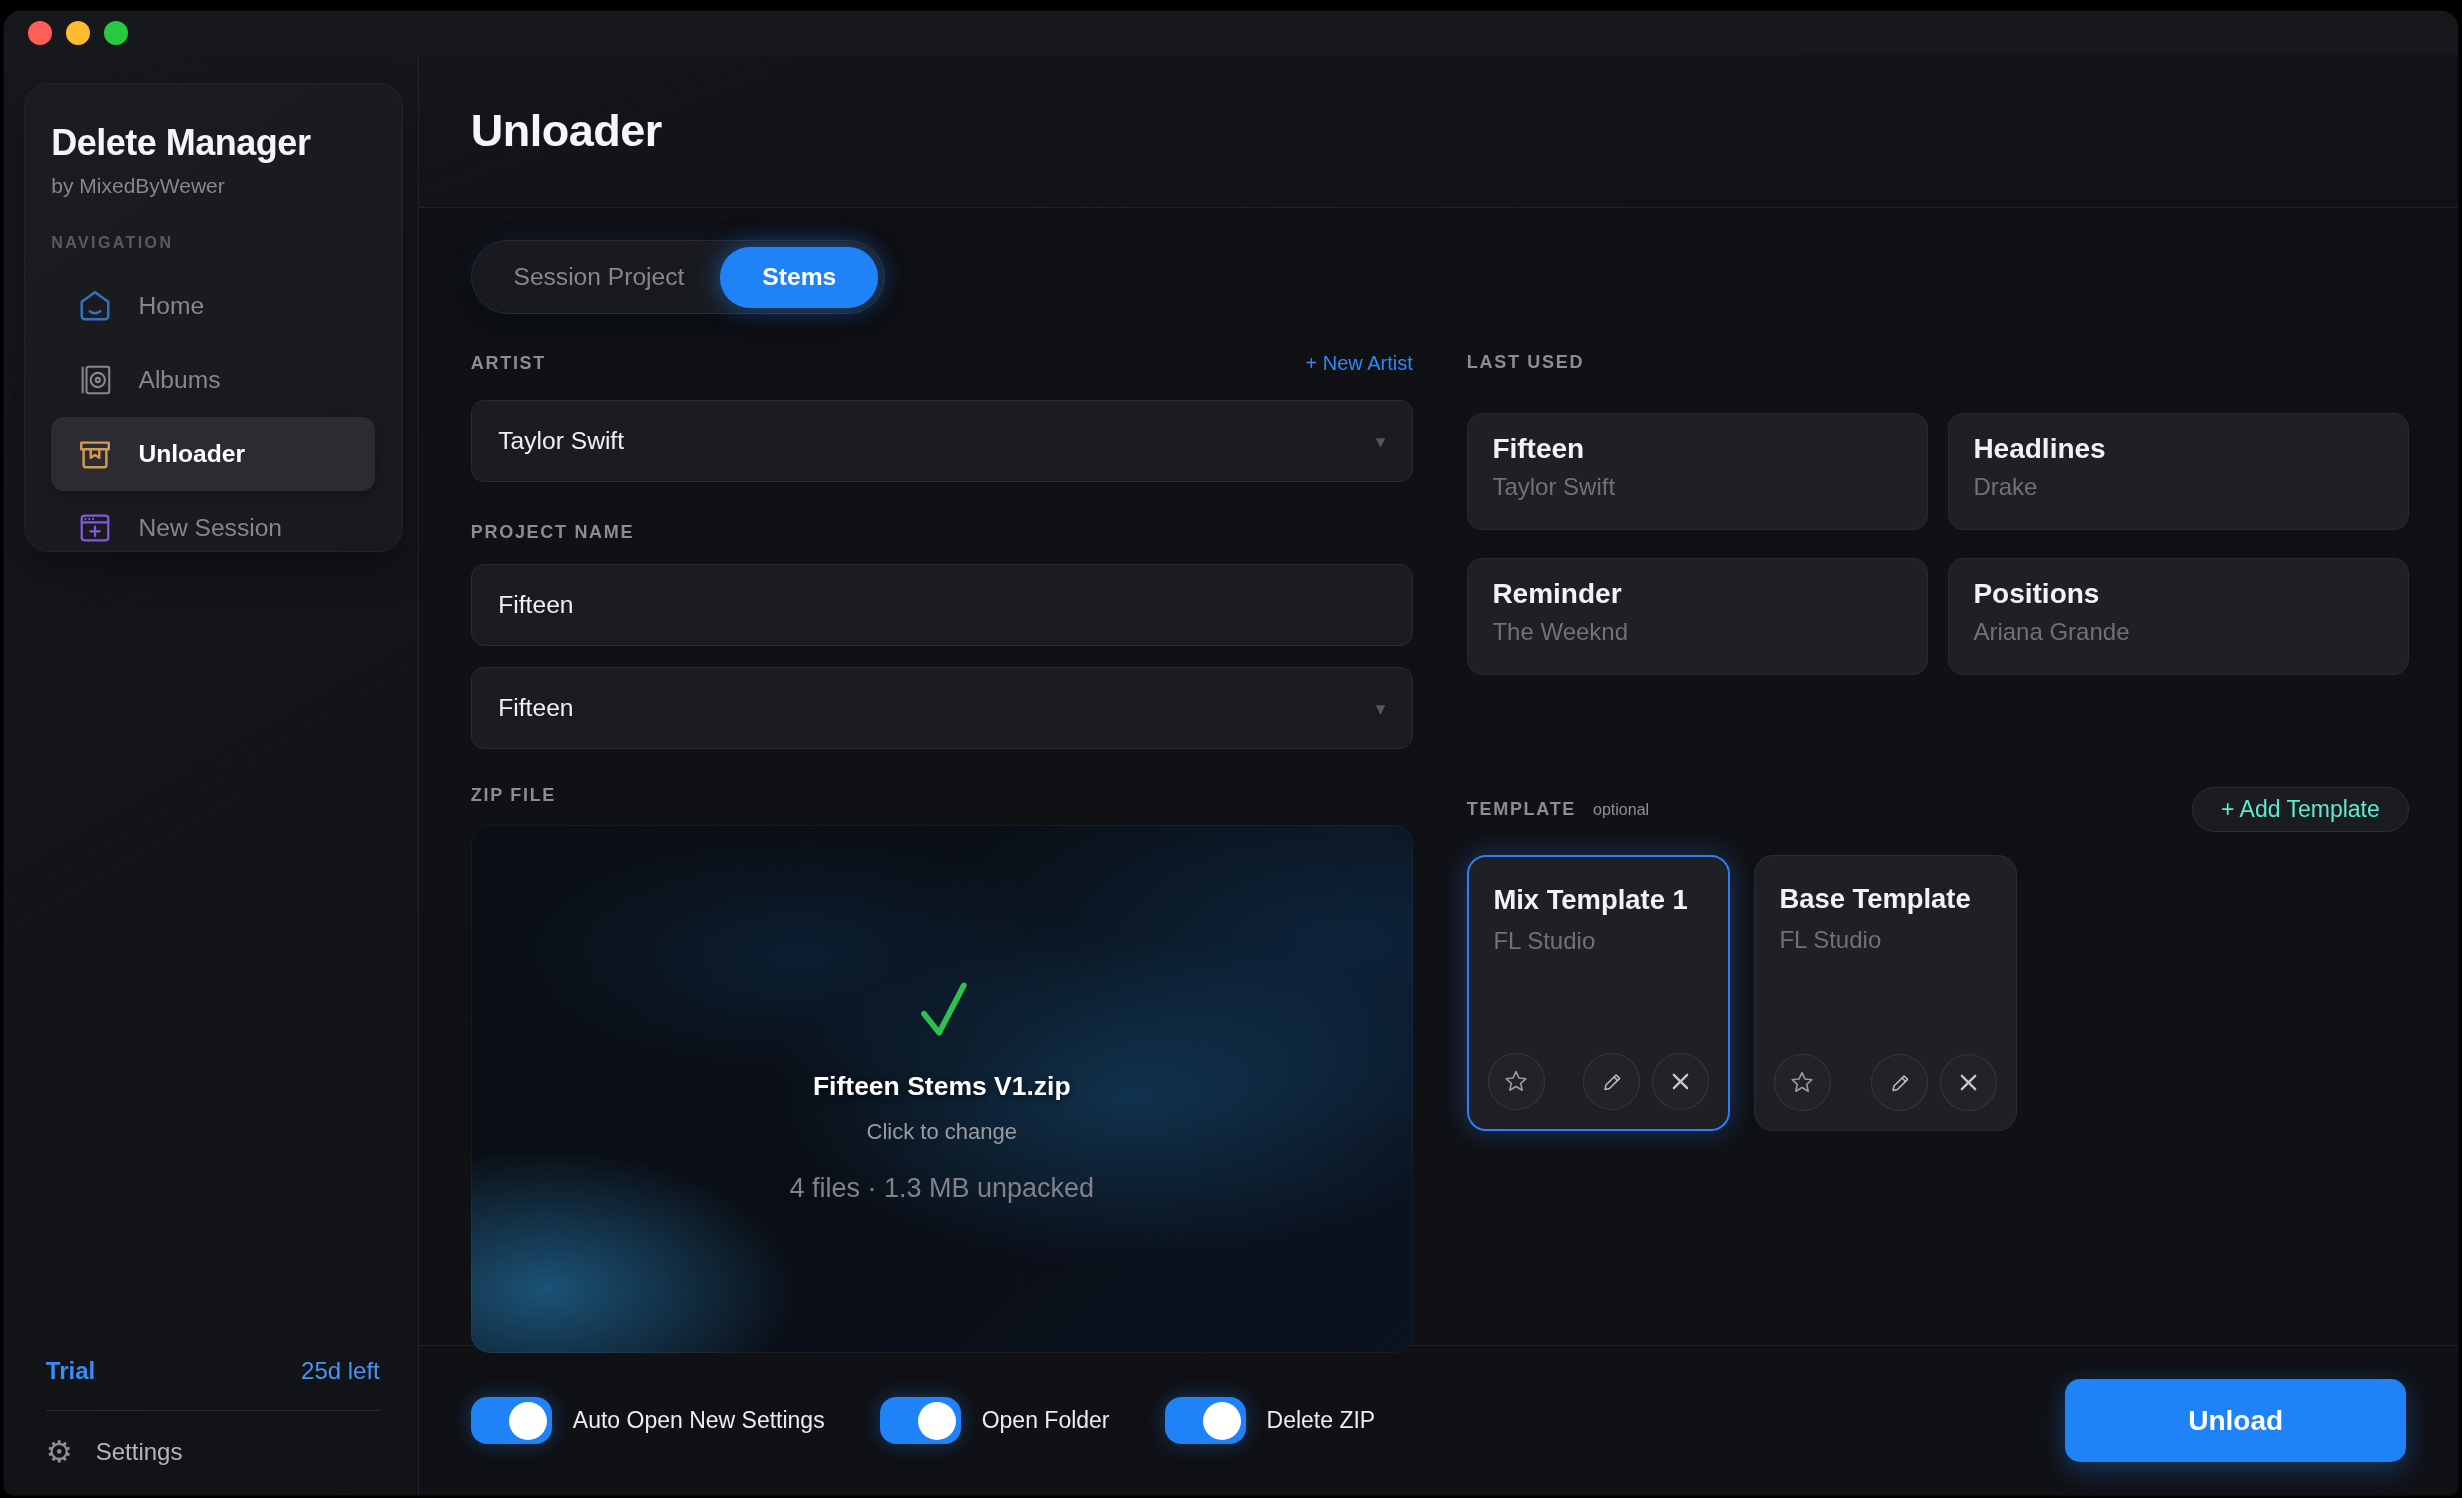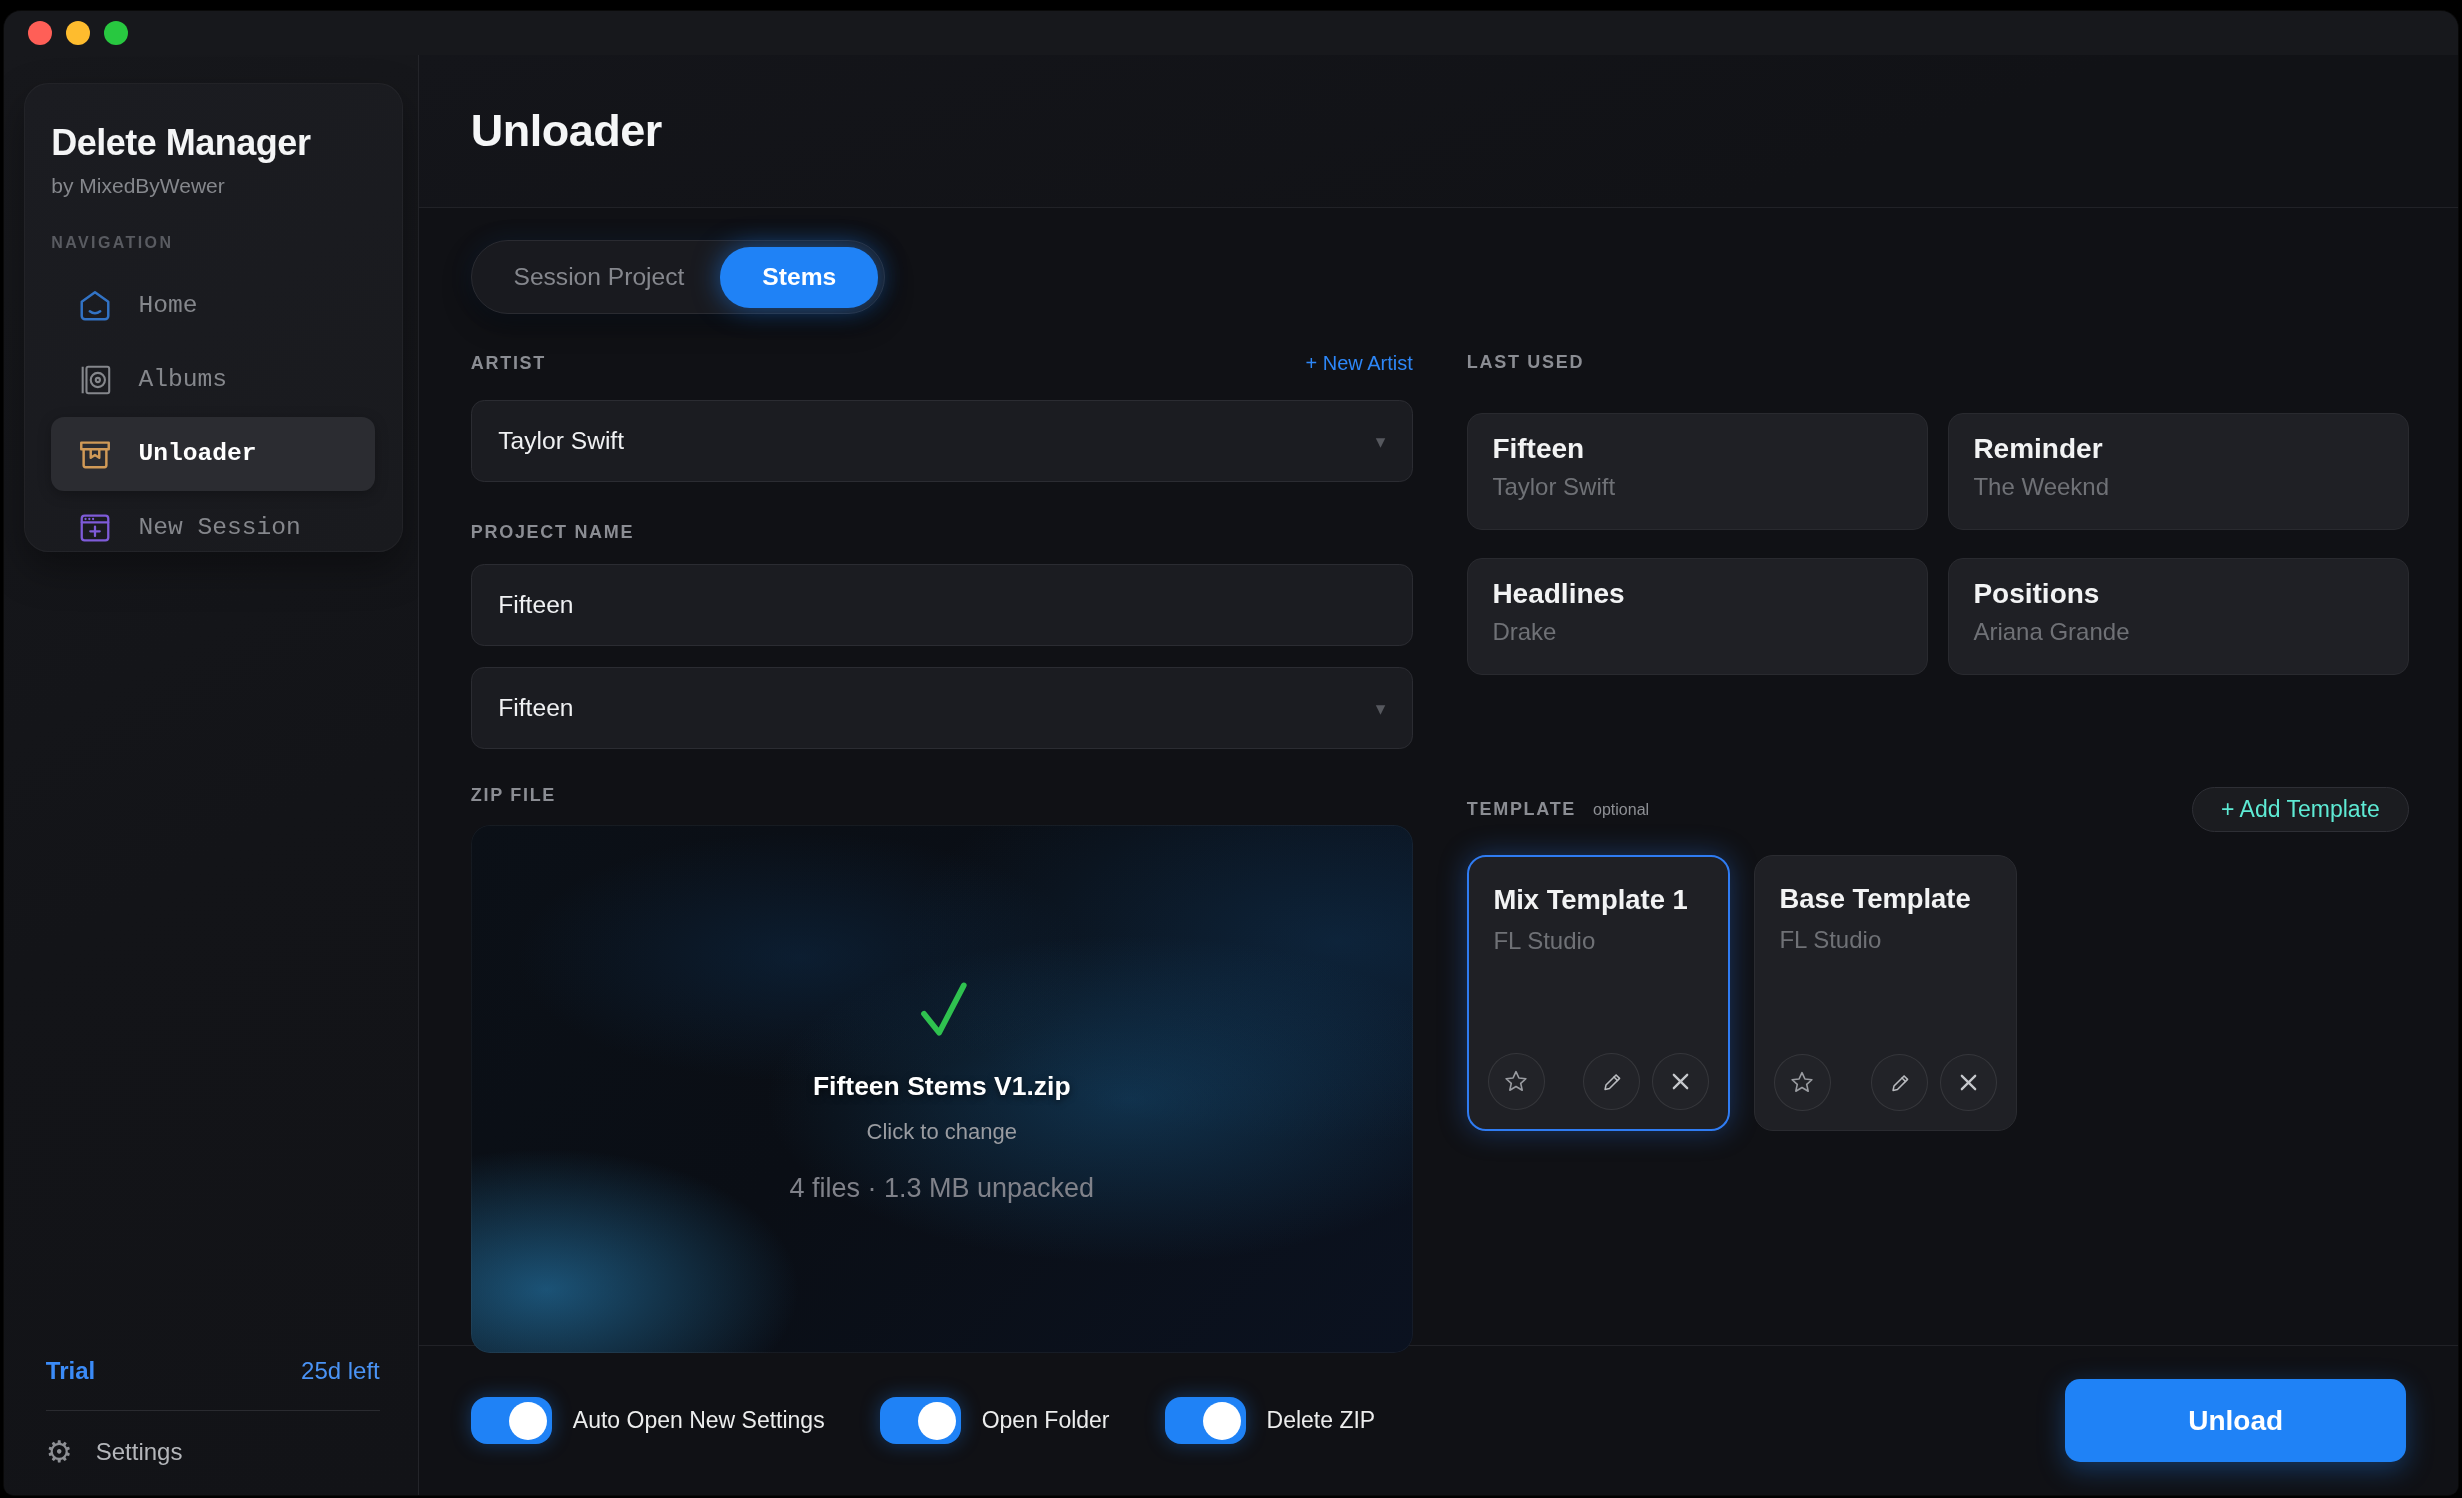--- a/index.html
+++ b/index.html
@@ -20,21 +20,21 @@
   
   .leftcol { position:relative; width:415px; flex:none; background:linear-gradient(150deg,#17181c,#131418 55%,#121317);
              border-right:0.9px solid #24252a; }
   .sidebar-card { position:absolute; left:20px; top:28px; width:379px; height:469px;
                   background:linear-gradient(145deg,#1b1c21,#191a1e); border:0.9px solid rgba(255,255,255,0.04);
                   border-radius:24.6px; padding:38px 26.5px 0 26.5px;
                   box-shadow:0 17px 38px rgba(0,0,0,0.35); }
   .app-title { font-size:36px; font-weight:bold; color:#f4f5f6; letter-spacing:-0.5px; }
   .app-sub { font-size:21px; color:#85878c; margin-top:9.5px; }
   .nav-label { font-size:16px; font-weight:bold; color:#595b61; letter-spacing:2.4px; margin-top:36px; }
-  .nav-list { margin-top:17px; display:flex; flex-direction:column;font-family:Liberation Mono, monospace; }
+  .nav-list { margin-top:17px; display:flex; flex-direction:column; }
   .nav-item { display:flex; align-items:center; height:74px; padding-left:24.6px; border-radius:13.2px;
               color:#85878c; font-size:24.6px; cursor:default; }
   .nav-item .nicon { width:38px; height:36px; flex:none; display:flex; align-items:center; justify-content:center; }
   .nav-item .nlabel { margin-left:24.6px; }
   .nav-item.active { background:#2b2c31; color:#fff; font-weight:bold;
                      box-shadow:0 3.8px 13.2px rgba(0,0,0,0.25); }
   .left-bottom { position:absolute; left:42px; right:38px; bottom:28px; }
   .trial-row { display:flex; justify-content:space-between; align-items:center; }
   .trial-label { color:#3b8bf7; font-size:24px; font-weight:bold; }
   .trial-left { color:#4a93f5; font-size:24px; }
@@ -254,26 +254,26 @@
 
           <div class="right-col">
             <span class="field-label lastused-label">LAST USED</span>
 
             <div class="lu-grid">
               <div class="lu-card">
                 <div class="lu-title">Fifteen</div>
                 <div class="lu-artist">Taylor Swift</div>
               </div>
               <div class="lu-card">
+                <div class="lu-title">Headlines</div>
+                <div class="lu-artist">Drake</div>
+              </div>
+              <div class="lu-card">
                 <div class="lu-title">Reminder</div>
                 <div class="lu-artist">The Weeknd</div>
-              </div>
-              <div class="lu-card">
-                <div class="lu-title">Headlines</div>
-                <div class="lu-artist">Drake</div>
               </div>
               <div class="lu-card">
                 <div class="lu-title">Positions</div>
                 <div class="lu-artist">Ariana Grande</div>
               </div>
             </div>
 
             <div class="tpl-header">
               <span class="field-label">TEMPLATE</span>
               <span class="tpl-optional">optional</span>

